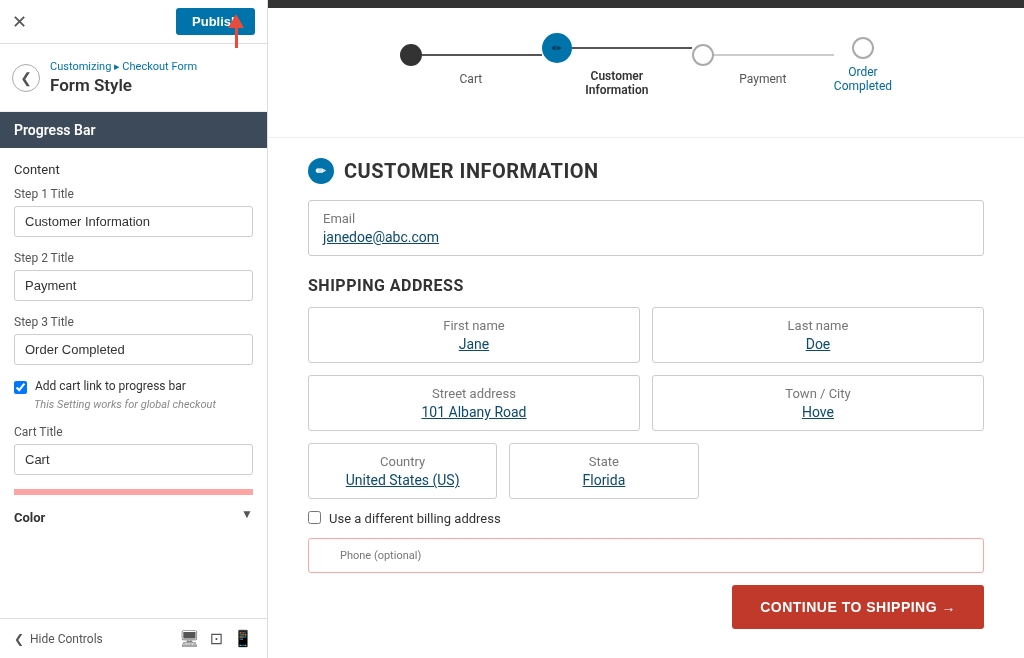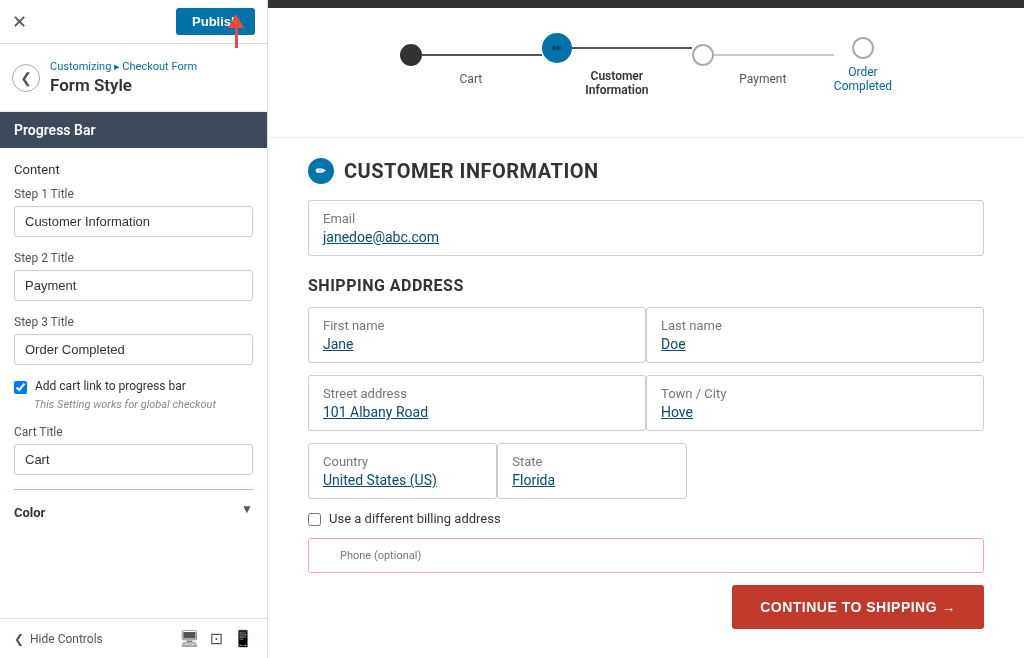--- a/index.html
+++ b/index.html
@@ -139,21 +139,21 @@
     }
 
     .checkbox-hint {
       font-size: 11px;
       color: #888;
       font-style: italic;
       margin-left: 20px;
     }
 
     .color-section {
-      border-top: 1px solid #fca5a5;
+      border-top: 6px solid #fca5a5;
       margin-top: 10px;
       padding-top: 12px;
     }
 
     .color-section-label {
       font-size: 13px;
       font-weight: 700;
       color: #333;
     }
 
@@ -315,35 +315,37 @@
       font-size: 16px;
       font-weight: 700;
       letter-spacing: 0.5px;
       color: #333;
       margin-bottom: 12px;
       margin-top: 20px;
     }
 
     .form-row {
       display: flex;
+      gap: 12px;
       margin-bottom: 12px;
+      text-align: center;
     }
 
     .form-row .form-field-box {
       flex: 1;
       margin-bottom: 0;
     }
 
     .form-row-3 .form-field-box:first-child { flex: 0 0 28%; }
     .form-row-3 .form-field-box:nth-child(2) { flex: 0 0 38%; }
     .form-row-3 .form-field-box:last-child { flex: 0 0 28%; }
 
     .billing-checkbox-row {
       display: flex;
-      align-items: flex-end;
+      align-items: flex-start;
       gap: 8px;
       margin-bottom: 12px;
     }
 
     .billing-checkbox-row span {
       font-size: 13px;
       color: #333;
     }
 
     .phone-box {

